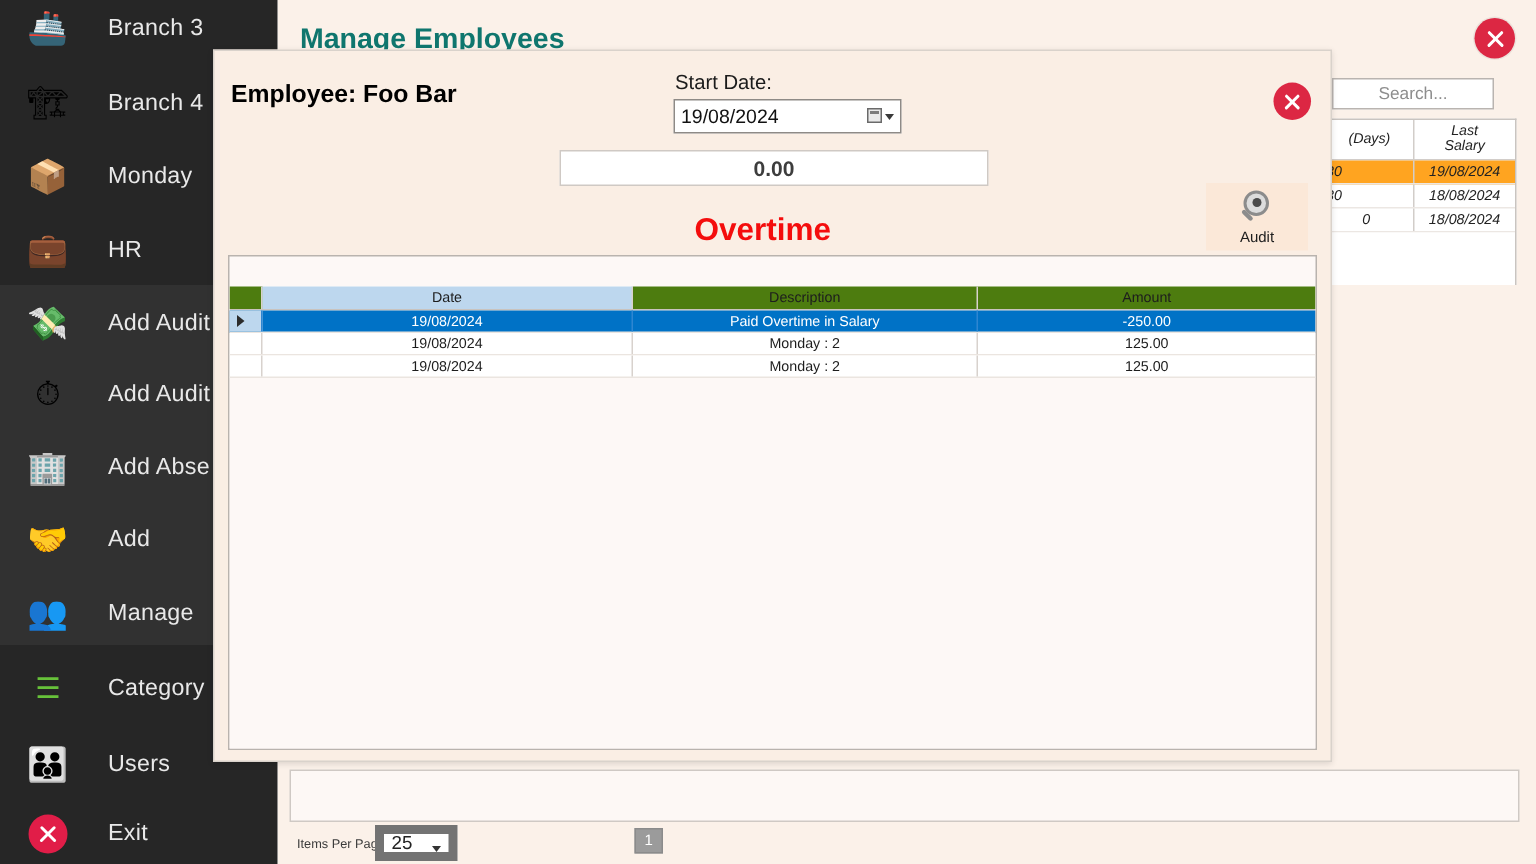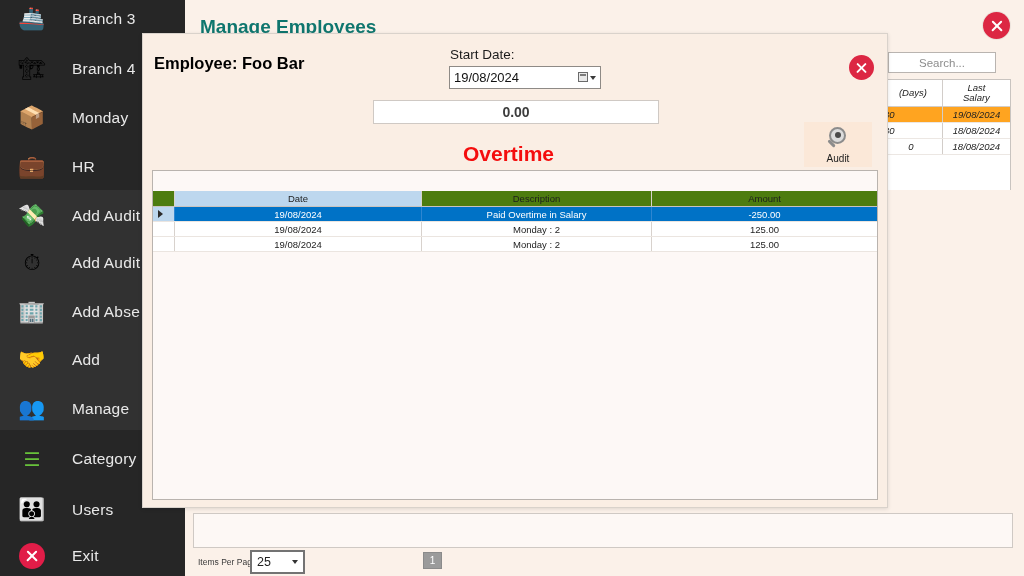--- a/index.html
+++ b/index.html
@@ -185,21 +185,21 @@
     left: 13px; top: 557px;
     font-size: 8.5px;
     color: #3a3a3a;
     font-family: "Liberation Sans", sans-serif;
   }
   .ipp-select {
     position: absolute;
     left: 65px; top: 550px;
     width: 55px; height: 24px;
     background: #ffffff;
-    border: 2px solid #737373;
+    border: 6px solid #737373;
     box-sizing: border-box;
     display: flex;
     align-items: center;
   }
   .ipp-select .val {
     font-size: 12.5px;
     color: #222;
     padding-left: 5px;
     font-family: "Liberation Sans", sans-serif;
   }

